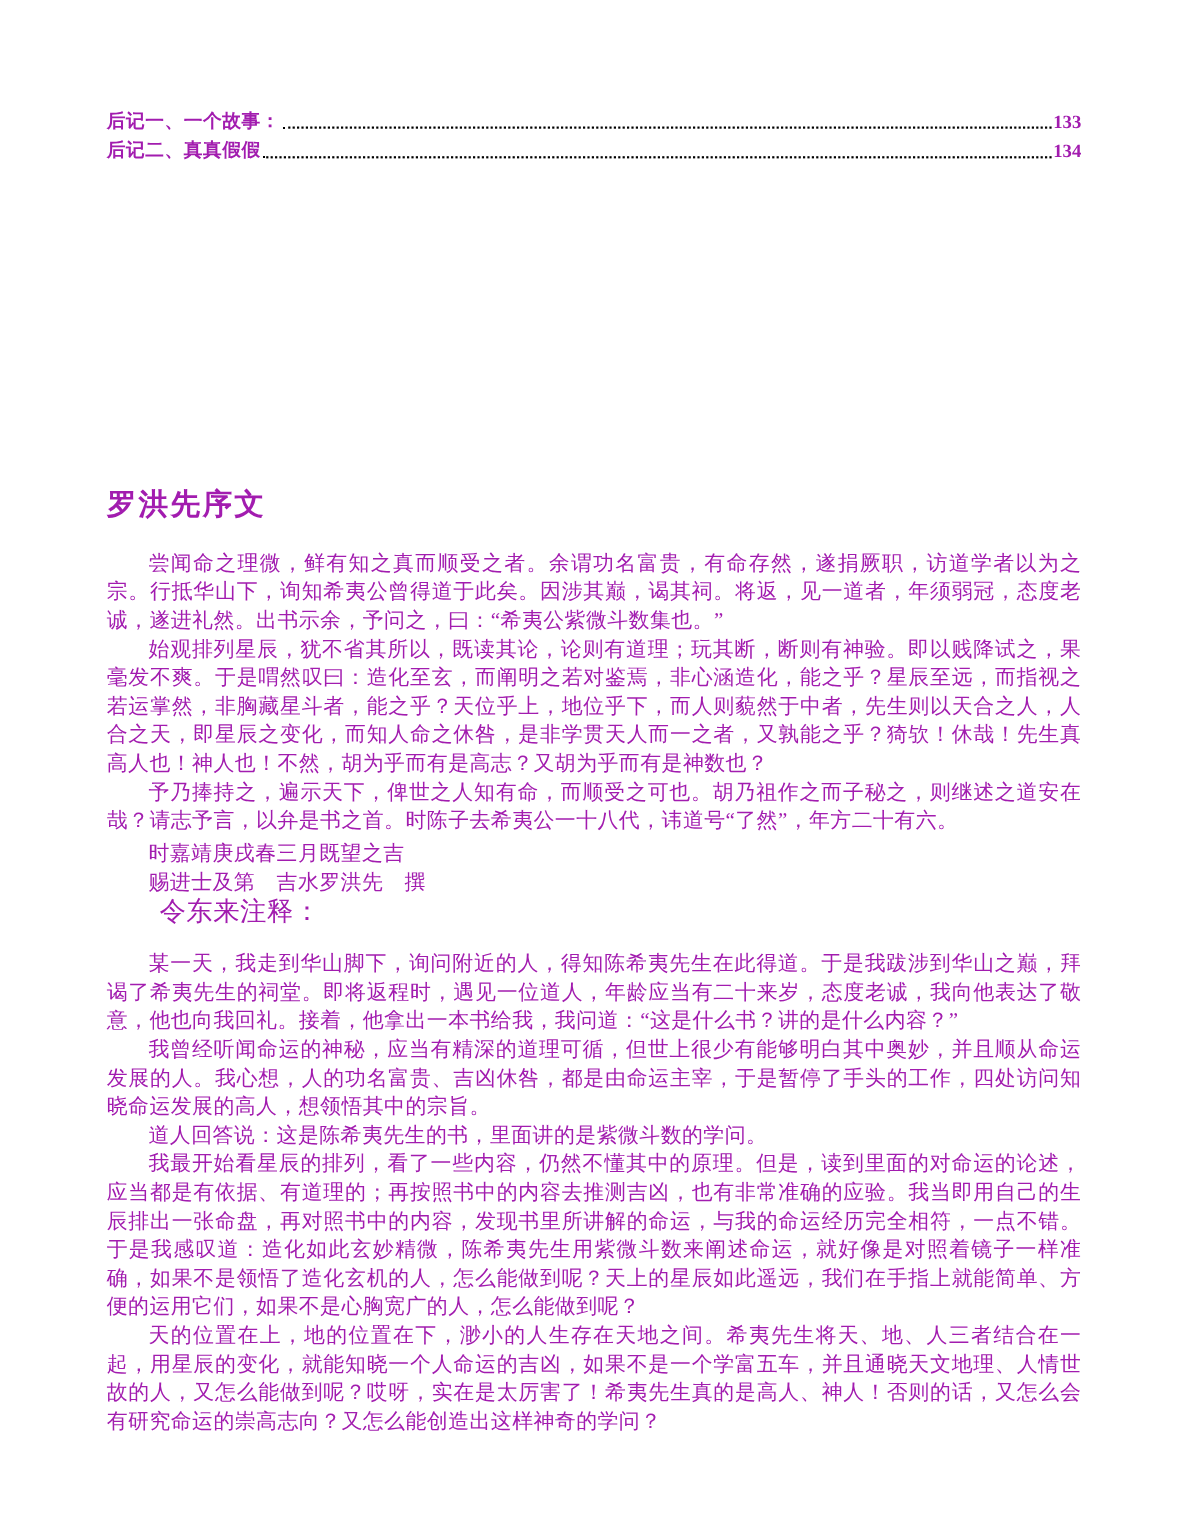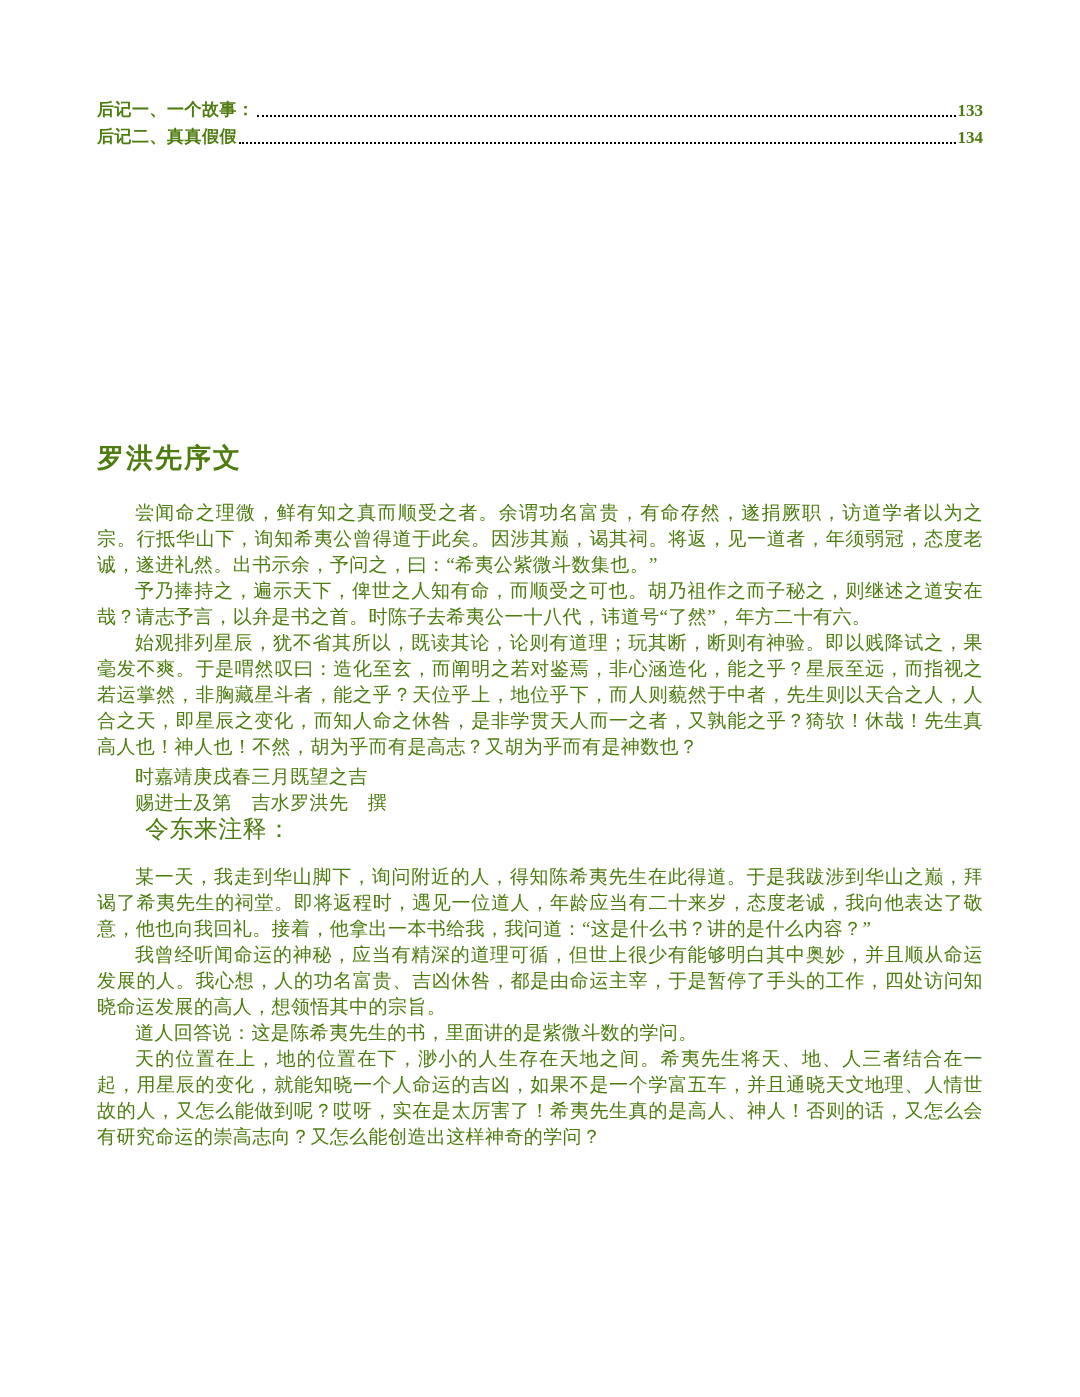--- a/index.html
+++ b/index.html
@@ -1,21 +1,21 @@
 <!DOCTYPE html>
 <html><head>
 <meta charset="utf-8">
 <style>
   html, body { margin: 0; padding: 0; background: #e8e8e8; }
   .page {
     width: 1080px;
     height: 1397px;
     margin: 0 auto;
     background: #ffffff;
-    color: #4d7c0f;
+    color: #a21caf;
     font-family: "Liberation Serif", serif;
     overflow: hidden;
     box-sizing: border-box;
   }
   .content {
     padding: 0 97px;
     box-sizing: border-box;
   }
   
   .toc {
@@ -93,32 +93,33 @@
         <span class="toc-label">后记二、真真假假</span>
         <span class="toc-dots"></span>
         <span class="toc-page">134</span>
       </div>
     </div>
 
     <div class="doc-title">罗洪先序文</div>
 
     <div class="body-block">
       <p class="para">尝闻命之理微，鲜有知之真而顺受之者。余谓功名富贵，有命存然，遂捐厥职，访道学者以为之宗。行抵华山下，询知希夷公曾得道于此矣。因涉其巅，谒其祠。将返，见一道者，年须弱冠，态度老诚，遂进礼然。出书示余，予问之，曰：“希夷公紫微斗数集也。”</p>
+      <p class="para">始观排列星辰，犹不省其所以，既读其论，论则有道理；玩其断，断则有神验。即以贱降试之，果毫发不爽。于是喟然叹曰：造化至玄，而阐明之若对鉴焉，非心涵造化，能之乎？星辰至远，而指视之若运掌然，非胸藏星斗者，能之乎？天位乎上，地位乎下，而人则藐然于中者，先生则以天合之人，人合之天，即星辰之变化，而知人命之休咎，是非学贯天人而一之者，又孰能之乎？猗欤！休哉！先生真高人也！神人也！不然，胡为乎而有是高志？又胡为乎而有是神数也？</p>
       <p class="para">予乃捧持之，遍示天下，俾世之人知有命，而顺受之可也。胡乃祖作之而子秘之，则继述之道安在哉？请志予言，以弁是书之首。时陈子去希夷公一十八代，讳道号“了然”，年方二十有六。</p>
-      <p class="para">始观排列星辰，犹不省其所以，既读其论，论则有道理；玩其断，断则有神验。即以贱降试之，果毫发不爽。于是喟然叹曰：造化至玄，而阐明之若对鉴焉，非心涵造化，能之乎？星辰至远，而指视之若运掌然，非胸藏星斗者，能之乎？天位乎上，地位乎下，而人则藐然于中者，先生则以天合之人，人合之天，即星辰之变化，而知人命之休咎，是非学贯天人而一之者，又孰能之乎？猗欤！休哉！先生真高人也！神人也！不然，胡为乎而有是高志？又胡为乎而有是神数也？</p>
     </div>
 
     <div class="colophon">
       <div class="colophon-line">时嘉靖庚戌春三月既望之吉</div>
       <div class="colophon-line">赐进士及第　吉水罗洪先　撰</div>
     </div>
 
     <div class="annotator-heading">令东来注释：</div>
 
     <div class="commentary">
       <p class="para">某一天，我走到华山脚下，询问附近的人，得知陈希夷先生在此得道。于是我跋涉到华山之巅，拜谒了希夷先生的祠堂。即将返程时，遇见一位道人，年龄应当有二十来岁，态度老诚，我向他表达了敬意，他也向我回礼。接着，他拿出一本书给我，我问道：“这是什么书？讲的是什么内容？”</p>
       <p class="para">我曾经听闻命运的神秘，应当有精深的道理可循，但世上很少有能够明白其中奥妙，并且顺从命运发展的人。我心想，人的功名富贵、吉凶休咎，都是由命运主宰，于是暂停了手头的工作，四处访问知晓命运发展的高人，想领悟其中的宗旨。</p>
       <p class="para">道人回答说：这是陈希夷先生的书，里面讲的是紫微斗数的学问。</p>
+      <p class="para">我最开始看星辰的排列，看了一些内容，仍然不懂其中的原理。但是，读到里面的对命运的论述，应当都是有依据、有道理的；再按照书中的内容去推测吉凶，也有非常准确的应验。我当即用自己的生辰排出一张命盘，再对照书中的内容，发现书里所讲解的命运，与我的命运经历完全相符，一点不错。于是我感叹道：造化如此玄妙精微，陈希夷先生用紫微斗数来阐述命运，就好像是对照着镜子一样准确，如果不是领悟了造化玄机的人，怎么能做到呢？天上的星辰如此遥远，我们在手指上就能简单、方便的运用它们，如果不是心胸宽广的人，怎么能做到呢？</p>
       <p class="para">天的位置在上，地的位置在下，渺小的人生存在天地之间。希夷先生将天、地、人三者结合在一起，用星辰的变化，就能知晓一个人命运的吉凶，如果不是一个学富五车，并且通晓天文地理、人情世故的人，又怎么能做到呢？哎呀，实在是太厉害了！希夷先生真的是高人、神人！否则的话，又怎么会有研究命运的崇高志向？又怎么能创造出这样神奇的学问？</p>
     </div>
 
   </div>
 </div>
 
 </body></html>

